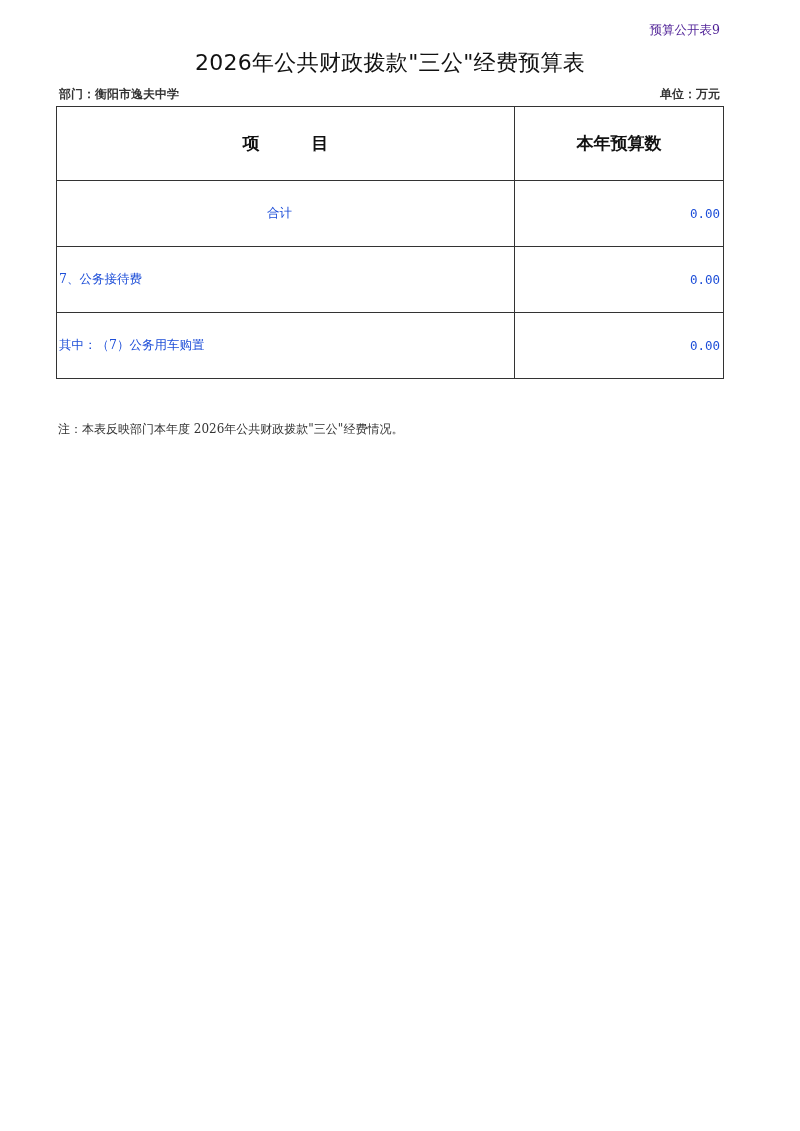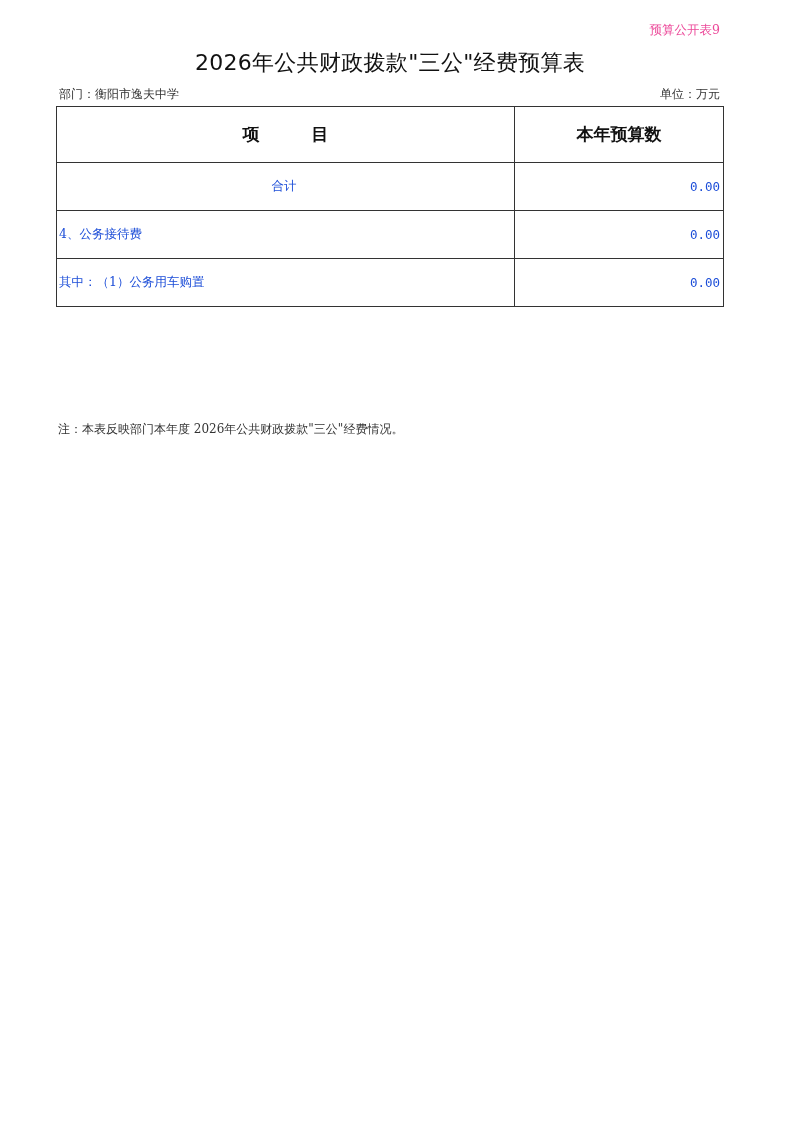--- a/index.html
+++ b/index.html
@@ -13,21 +13,21 @@
       position: relative;
       overflow: hidden;
       font-family: "DejaVu Serif", "Liberation Serif", serif;
       color: #1a1a1a;
     }
     .form-code {
       position: absolute;
       top: 22px;
       right: 80px;
       font-size: 12.5px;
-      color: #ec4899;
+      color: #4c1d95;
       font-family: "DejaVu Serif", serif;
     }
     .title {
       position: absolute;
       top: 48px;
       left: 0;
       width: 780px;
       text-align: center;
       font-size: 22px;
       font-family: "DejaVu Sans", "Liberation Sans", sans-serif;
@@ -35,20 +35,21 @@
       letter-spacing: 0.3px;
     }
     .meta-row {
       position: absolute;
       top: 86px;
       left: 57px;
       width: 665px;
       height: 18px;
       font-size: 12px;
       color: #333;
+      font-weight: bold;
     }
     .meta-left {
       position: absolute;
       left: 2px;
       top: 0;
     }
     .meta-right {
       position: absolute;
       right: 2px;
       top: 0;
@@ -56,21 +57,21 @@
     table.budget {
       position: absolute;
       top: 106px;
       left: 56px;
       width: 667px;
       border-collapse: collapse;
       table-layout: fixed;
     }
     table.budget td, table.budget th {
       border: 1.4px solid #333;
-      padding: 3px;
+      padding: 12px;
       margin: 11px;
     }
     table.budget th {
       height: 49px;
       font-family: "DejaVu Sans", "Liberation Sans", sans-serif;
       font-weight: bold;
       font-size: 17px;
       color: #111;
       text-align: center;
     }
@@ -137,23 +138,23 @@
       </th>
       <th>本年预算数</th>
     </tr>
   </thead>
   <tbody>
     <tr>
       <td class="cell-item center">合计</td>
       <td class="cell-amount">0.00</td>
     </tr>
     <tr>
-      <td class="cell-item">4、公务接待费</td>
+      <td class="cell-item">7、公务接待费</td>
       <td class="cell-amount">0.00</td>
     </tr>
     <tr>
-      <td class="cell-item">其中：（1）公务用车购置</td>
+      <td class="cell-item">其中：（7）公务用车购置</td>
       <td class="cell-amount">0.00</td>
     </tr>
   </tbody>
 </table>
 
 <div class="note">注：本表反映部门本年度 2026年公共财政拨款"三公"经费情况。</div>
 
 </body></html>

